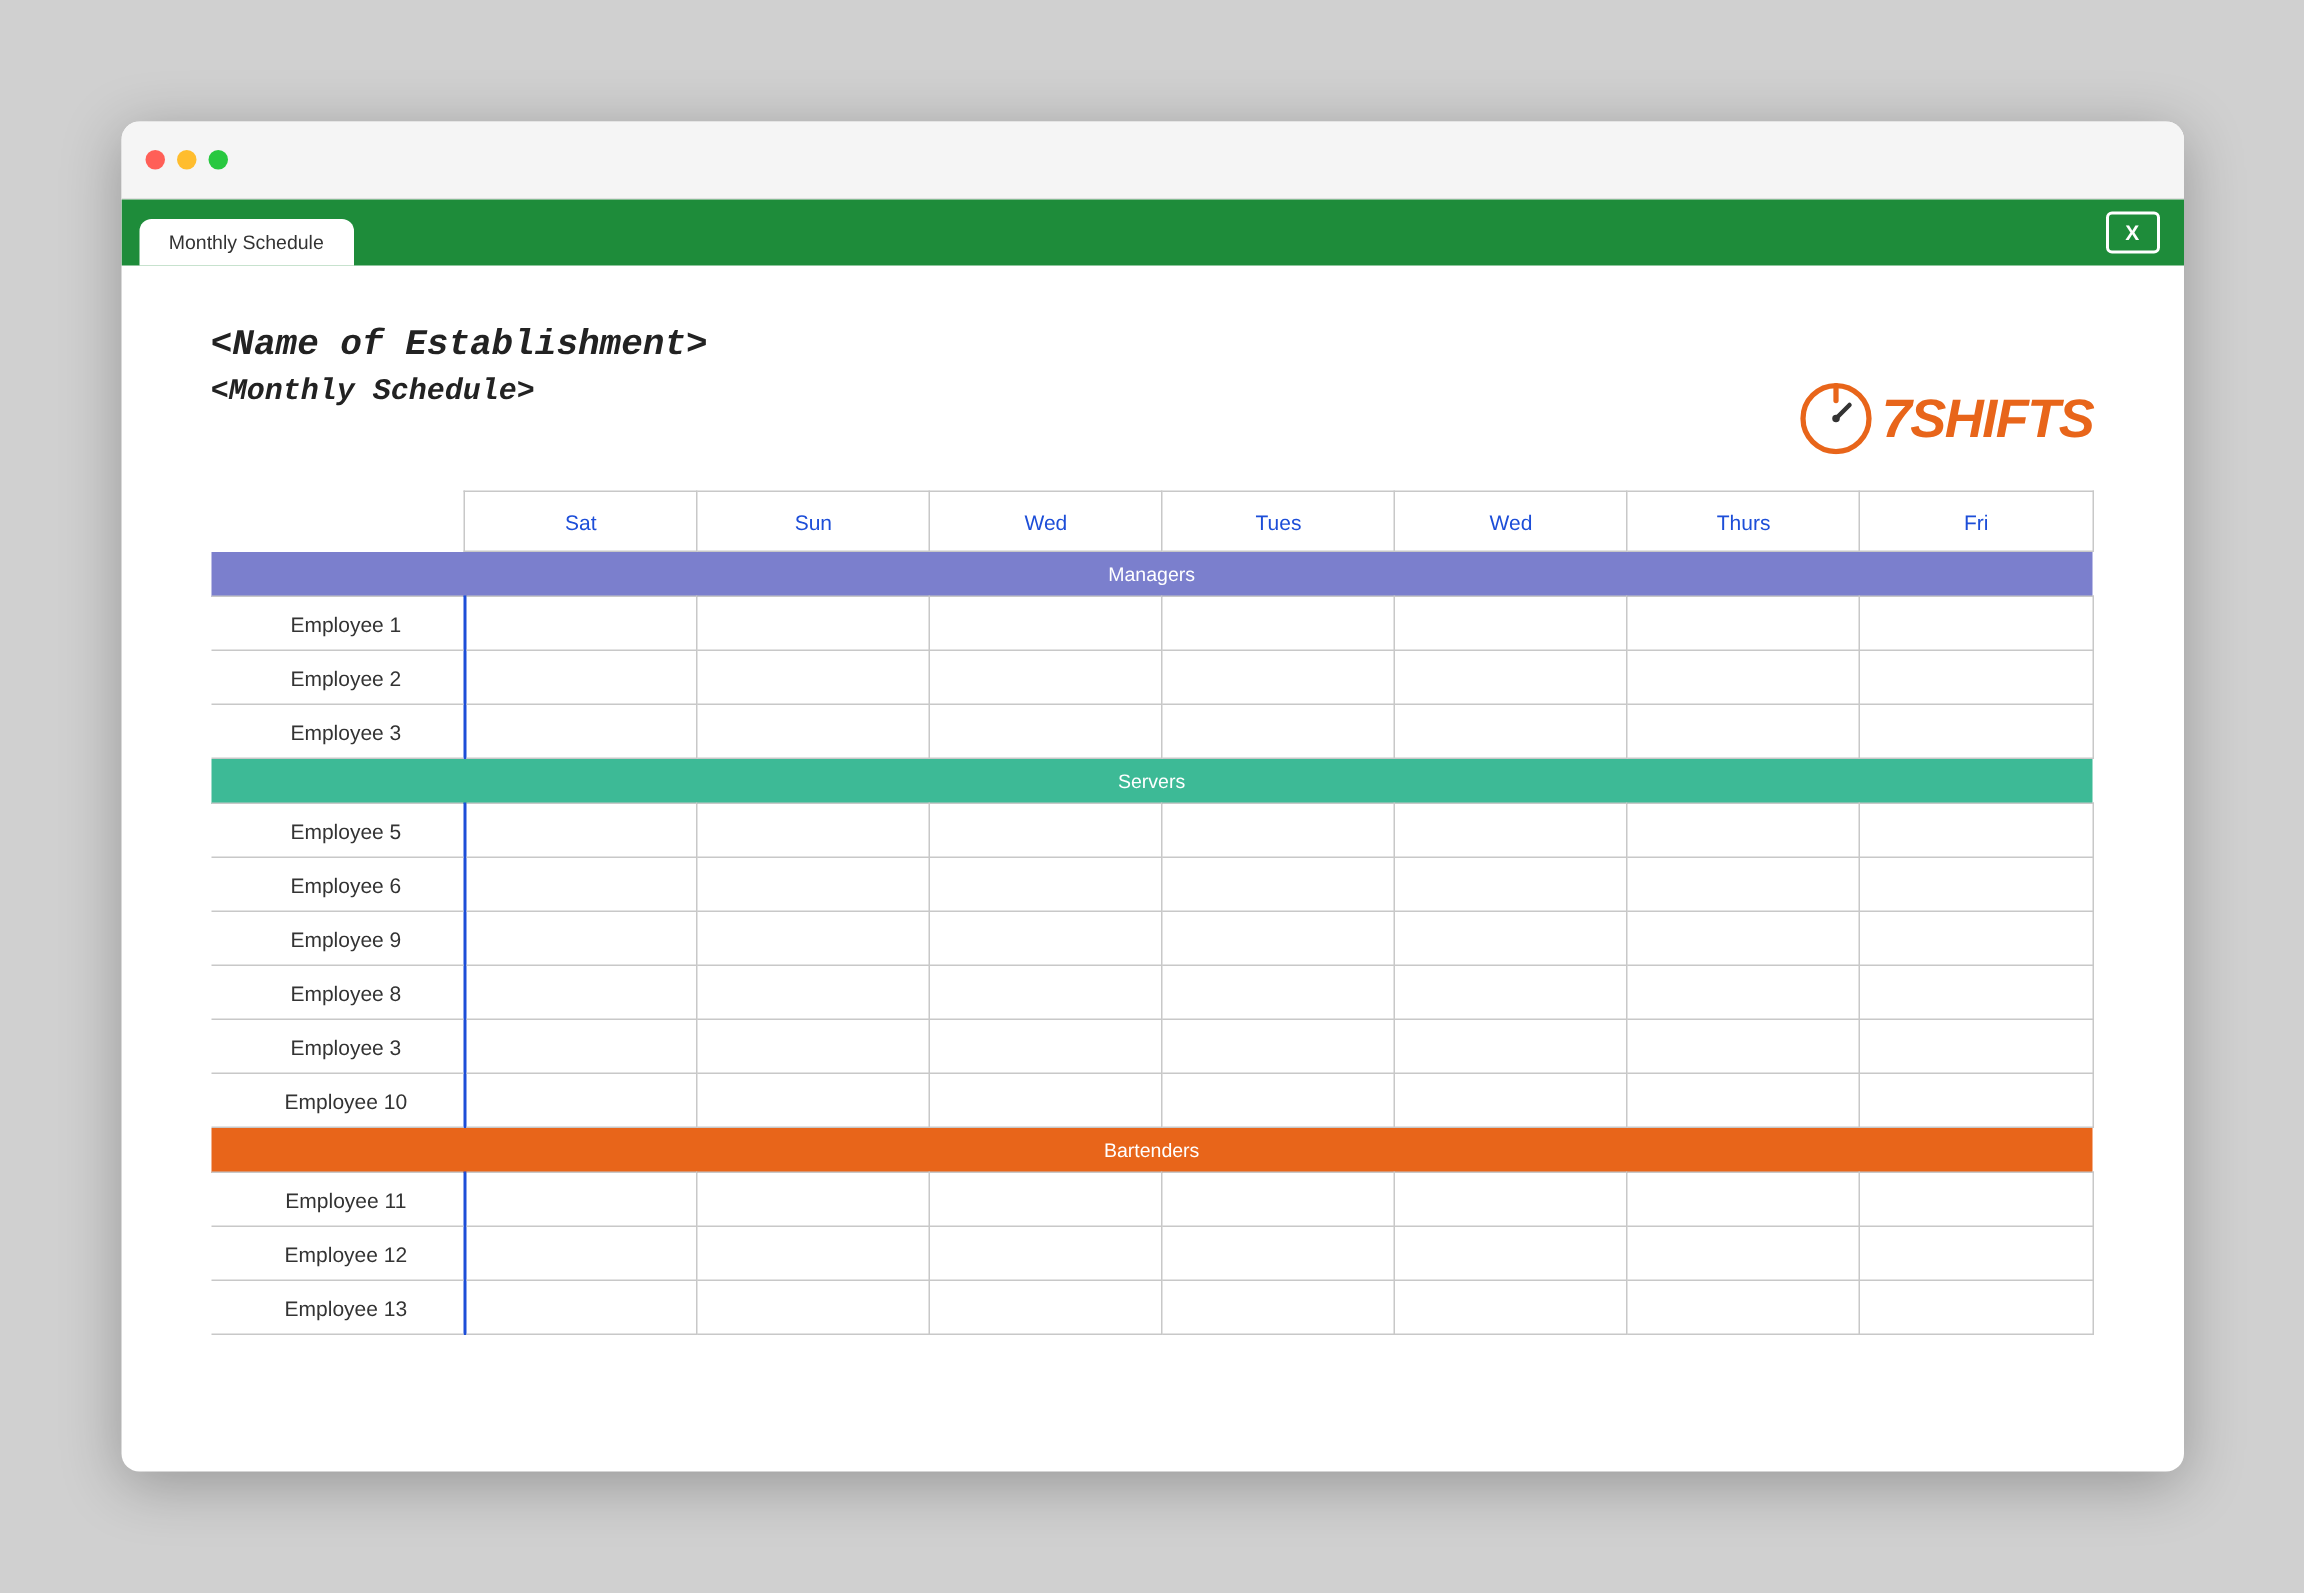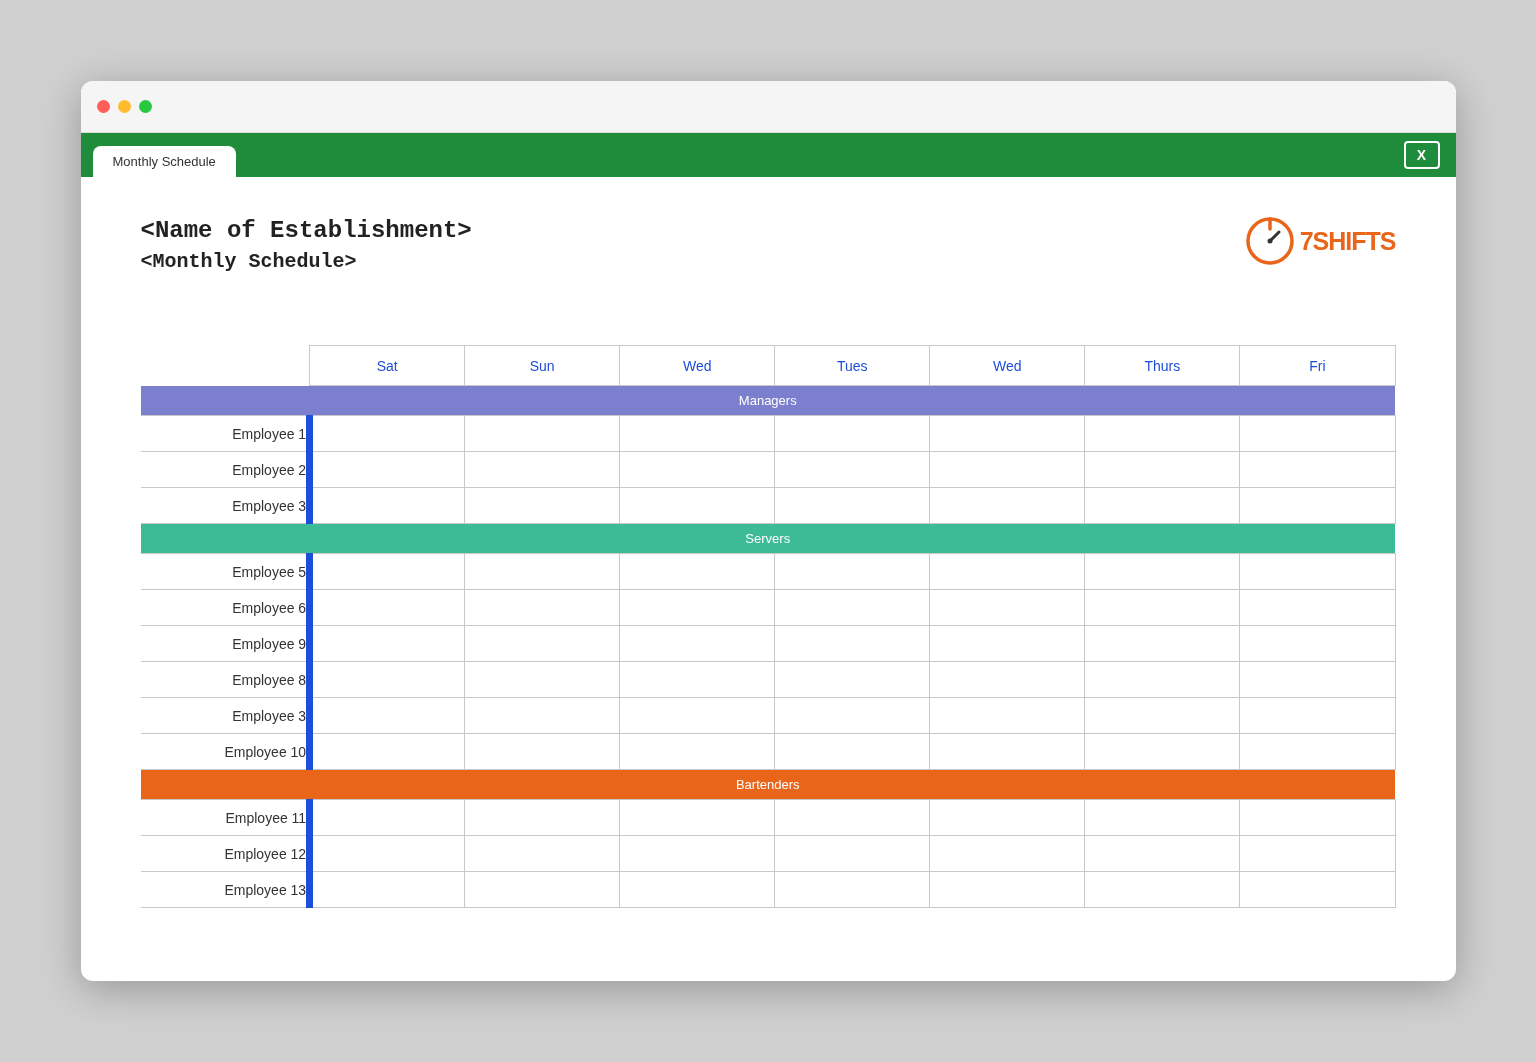--- a/index.html
+++ b/index.html
@@ -102,36 +102,36 @@
       color: #222;
       font-family: 'Courier New', monospace;
       margin-bottom: 6px;
     }
 
     .schedule-title {
       font-size: 20px;
       font-weight: 700;
       color: #222;
       font-family: 'Courier New', monospace;
-      margin-bottom: 48px;
+      margin-bottom: 30px;
     }
 
     .logo-area {
       display: flex;
       align-items: center;
       gap: 6px;
     }
 
     .logo-icon {
       width: 48px;
       height: 48px;
     }
 
     .logo-text {
-      font-size: 25px;
+      font-size: 36px;
       font-weight: 700;
       color: #222;
       letter-spacing: -1px;
     }
 
     .logo-text span {
       color: #e8651a;
     }
 
     
@@ -144,24 +144,24 @@
     .schedule-table th,
     .schedule-table td {
       border: 1px solid #c8c8c8;
       text-align: center;
       font-size: 14px;
       color: #333;
       height: 36px;
     }
 
     .schedule-table .name-col {
-      text-align: right;
+      text-align: center;
       padding-left: 12px;
       border-left: none;
-      border-right: 7px solid #1d4ed8;
+      border-right: 2px solid #1d4ed8;
       font-size: 14px;
     }
 
     .schedule-table th {
       font-weight: 400;
       color: #1d4ed8;
       background: #fff;
       height: 40px;
     }
 
@@ -204,22 +204,23 @@
       background: transparent !important;
     }
 
     .title-section {
       flex: 1;
     }
 
     .title-logo-row {
       display: flex;
       justify-content: space-between;
-      align-items: flex-start;
+      align-items: flex-end;
       margin-bottom: 24px;
+      font-style: italic;
     }
   </style>
 </head>
 <body>
 
 <div class="window">
 
   <div class="title-bar">
     <div class="traffic-lights">
       <div class="traffic-light tl-red"></div>

